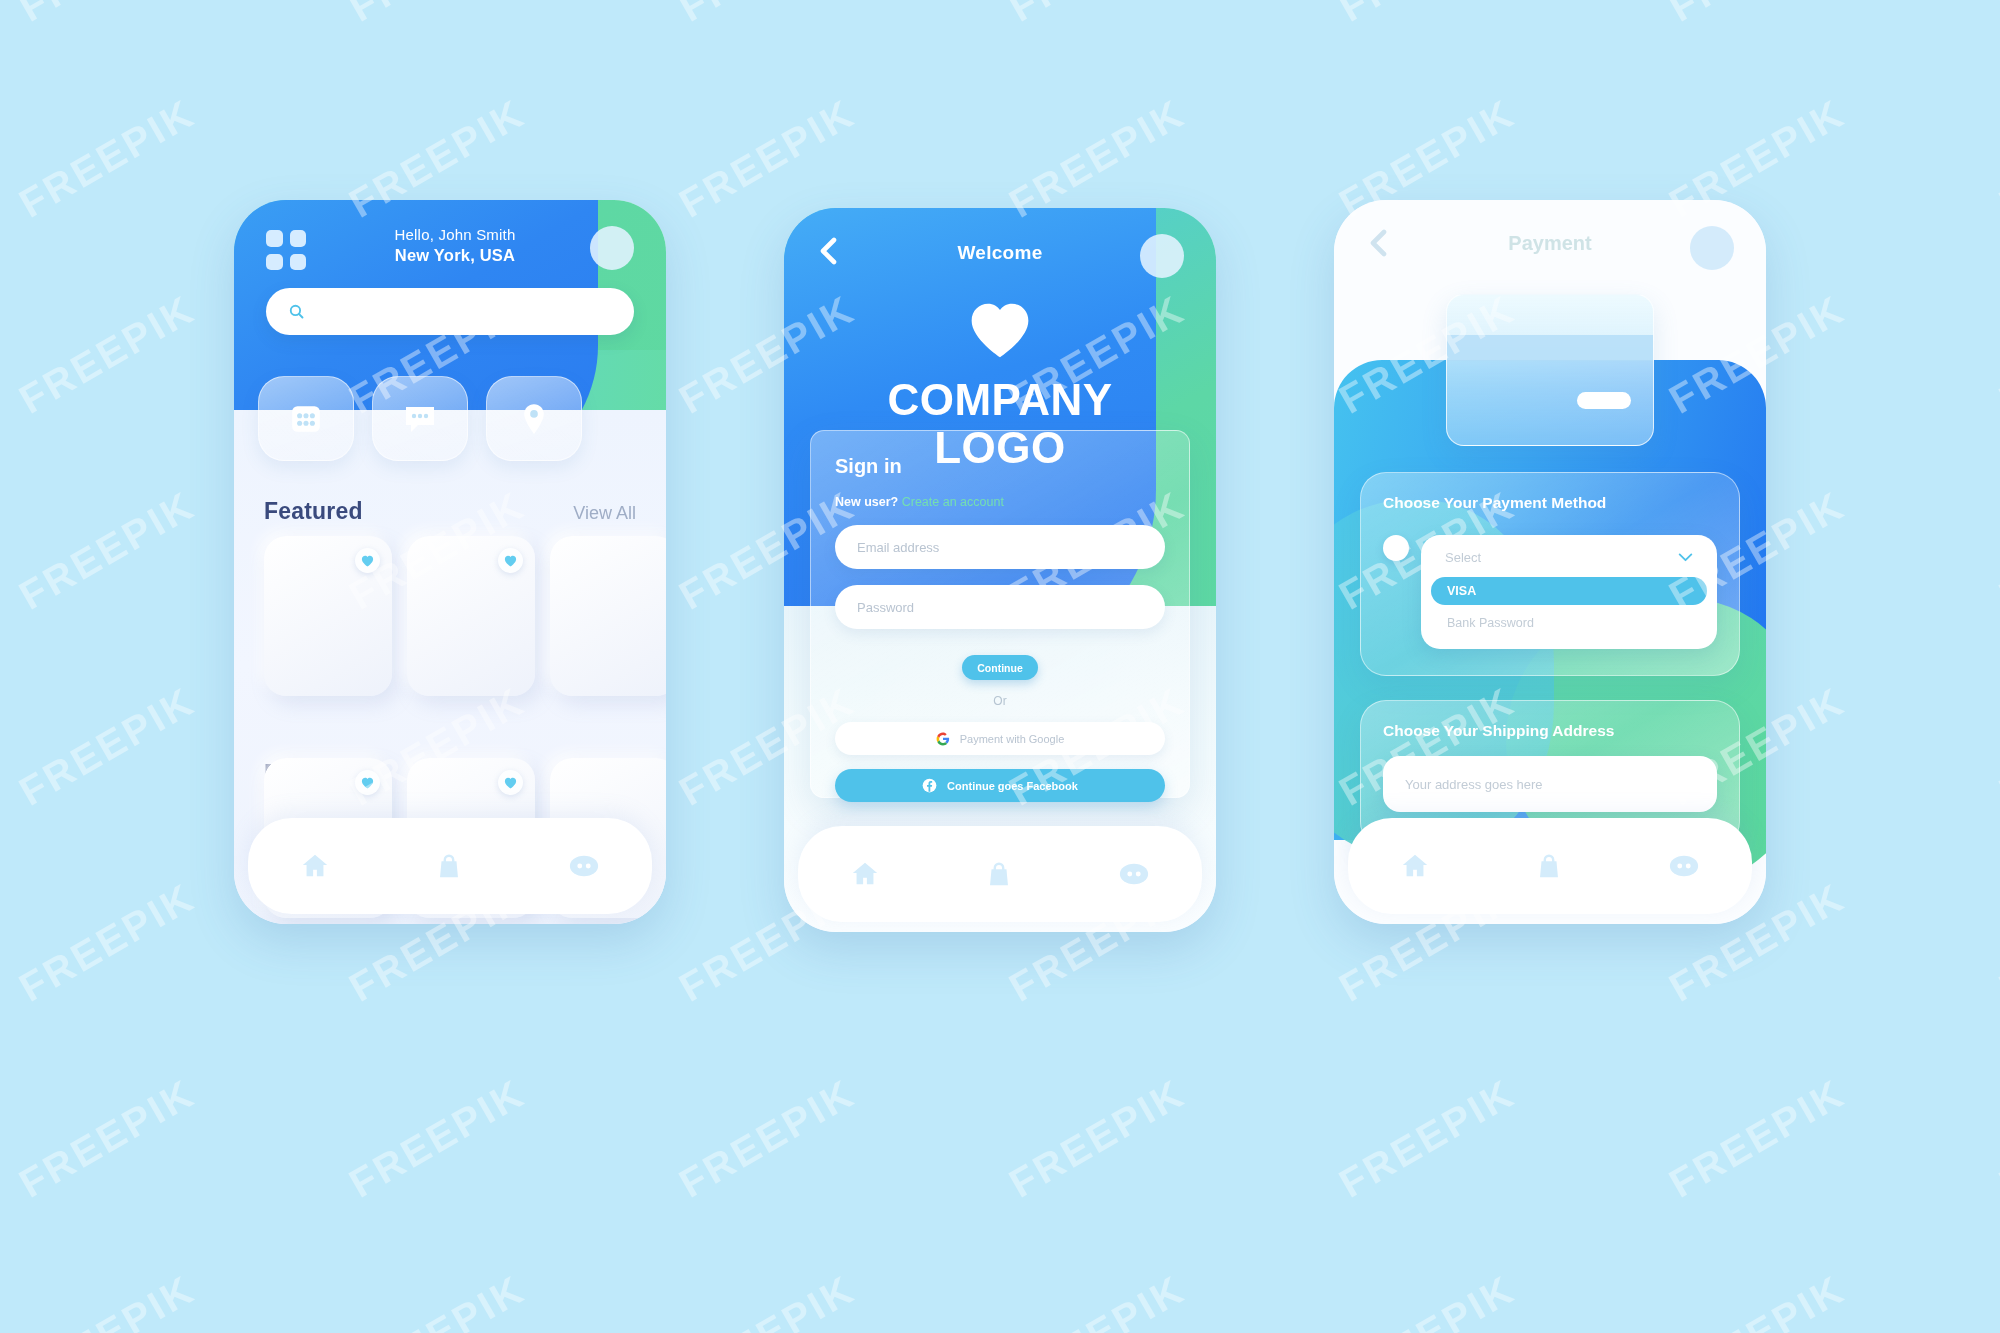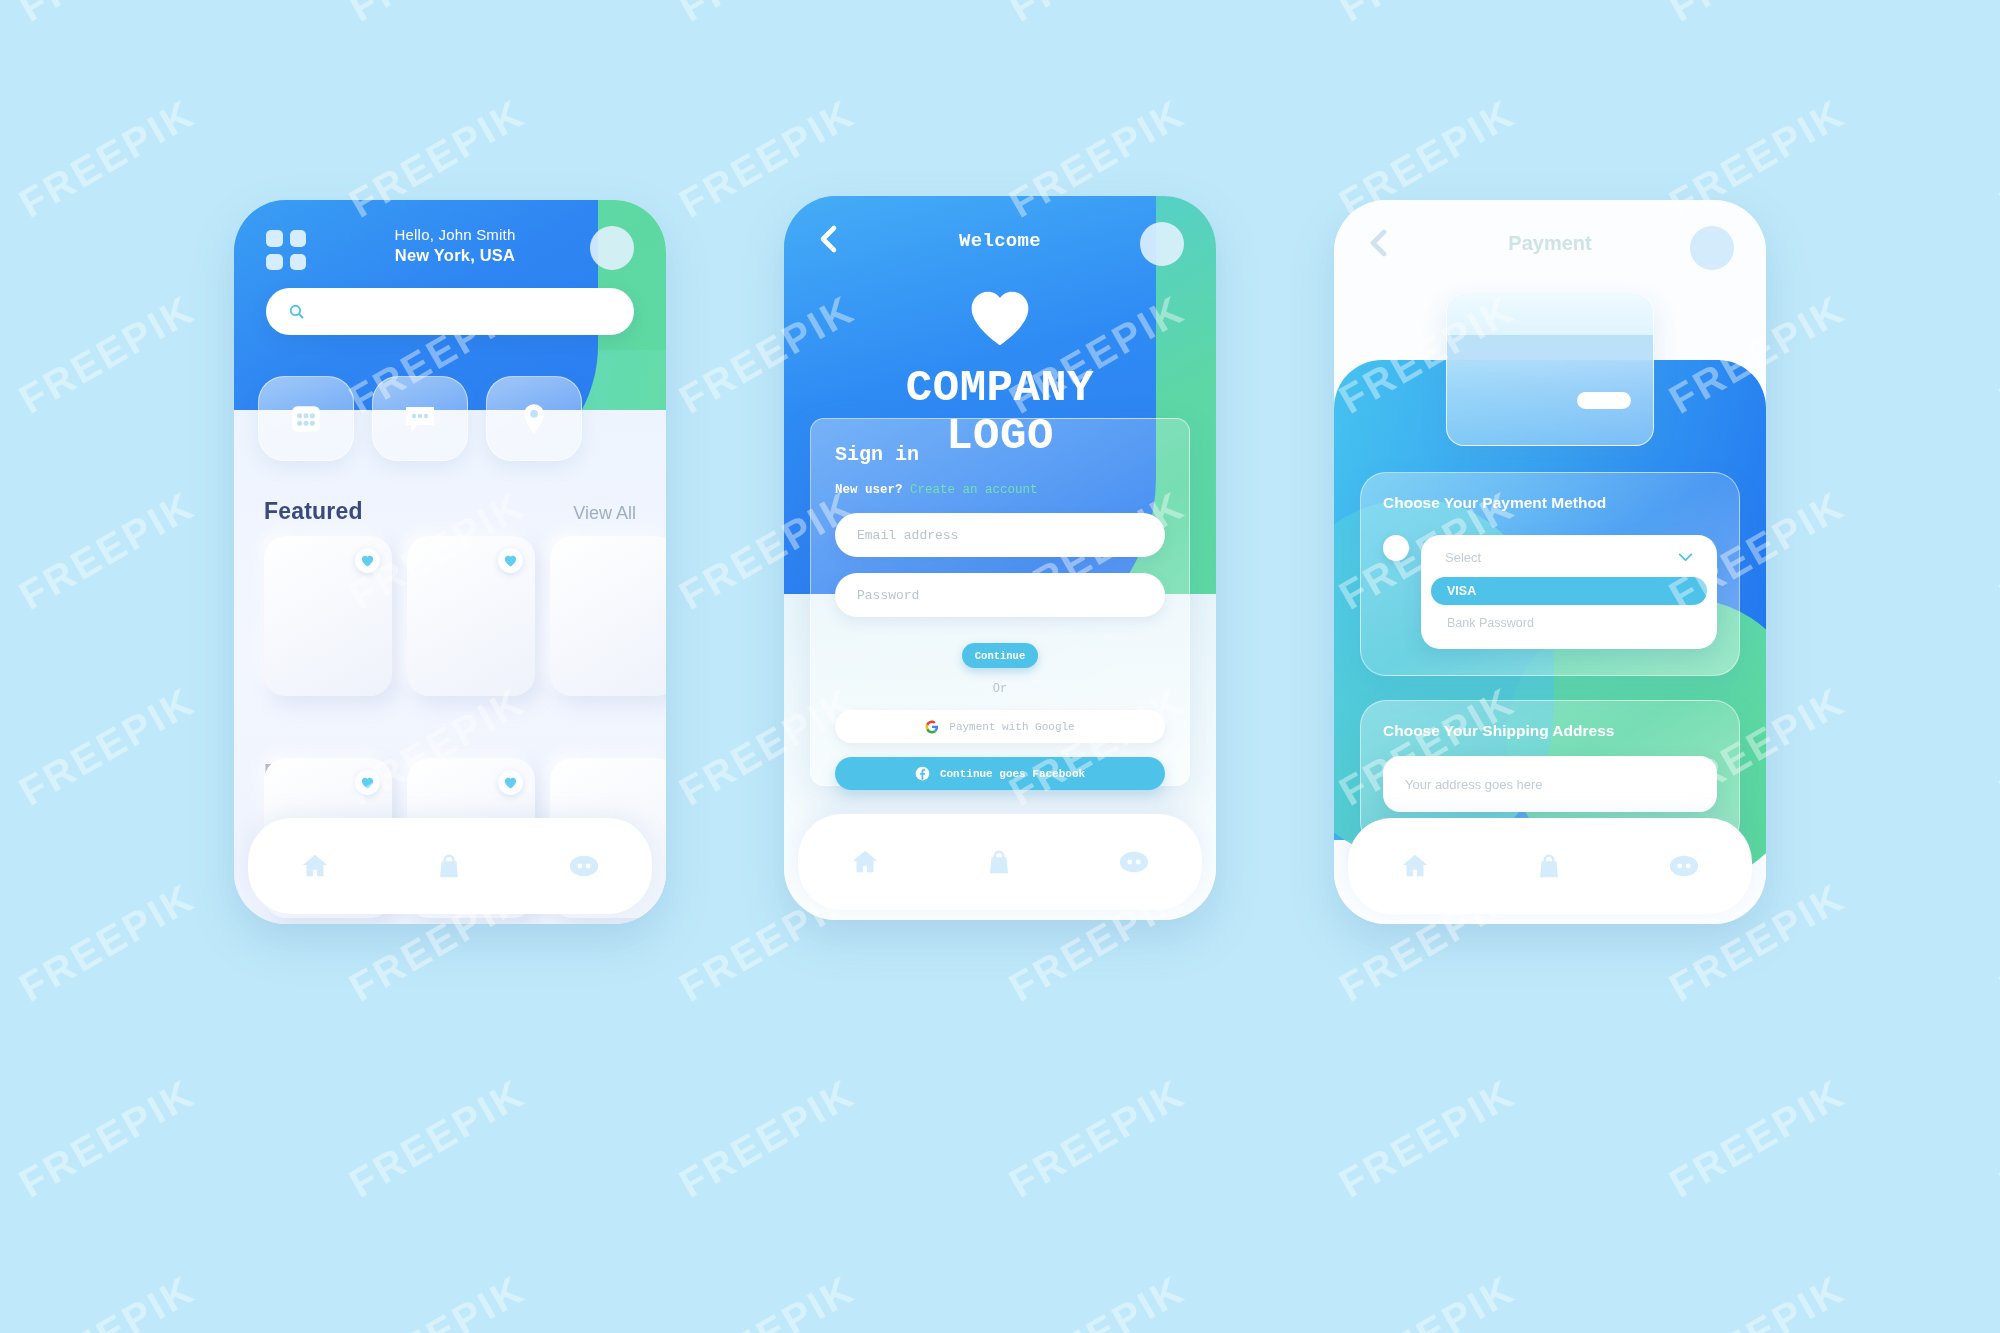--- a/index.html
+++ b/index.html
@@ -29,21 +29,21 @@
   
   .phone {
     position: absolute;
     width: 432px; height: 724px;
     border-radius: 52px;
     overflow: hidden;
     background: #f4f8ff;
     box-shadow: 0 18px 46px rgba(60,110,170,0.18);
   }
   #phone1 { left: 234px;  top: 200px; }
-  #phone2 { left: 784px;  top: 196px; font-family: Liberation Mono, monospace; }
+  #phone2 { left: 784px;  top: 208px; }
   #phone3 { left: 1334px; top: 200px; }
 
   .blobs { position: absolute; inset: 0; }
 
   
   #p1-green {
     position: absolute; left: 0; top: 0; width: 432px; height: 248px;
     background: linear-gradient(135deg, #4ec5e8 0%, #5ed8a4 55%, #5fd9a0 100%);
   }
   #p1-blue {

